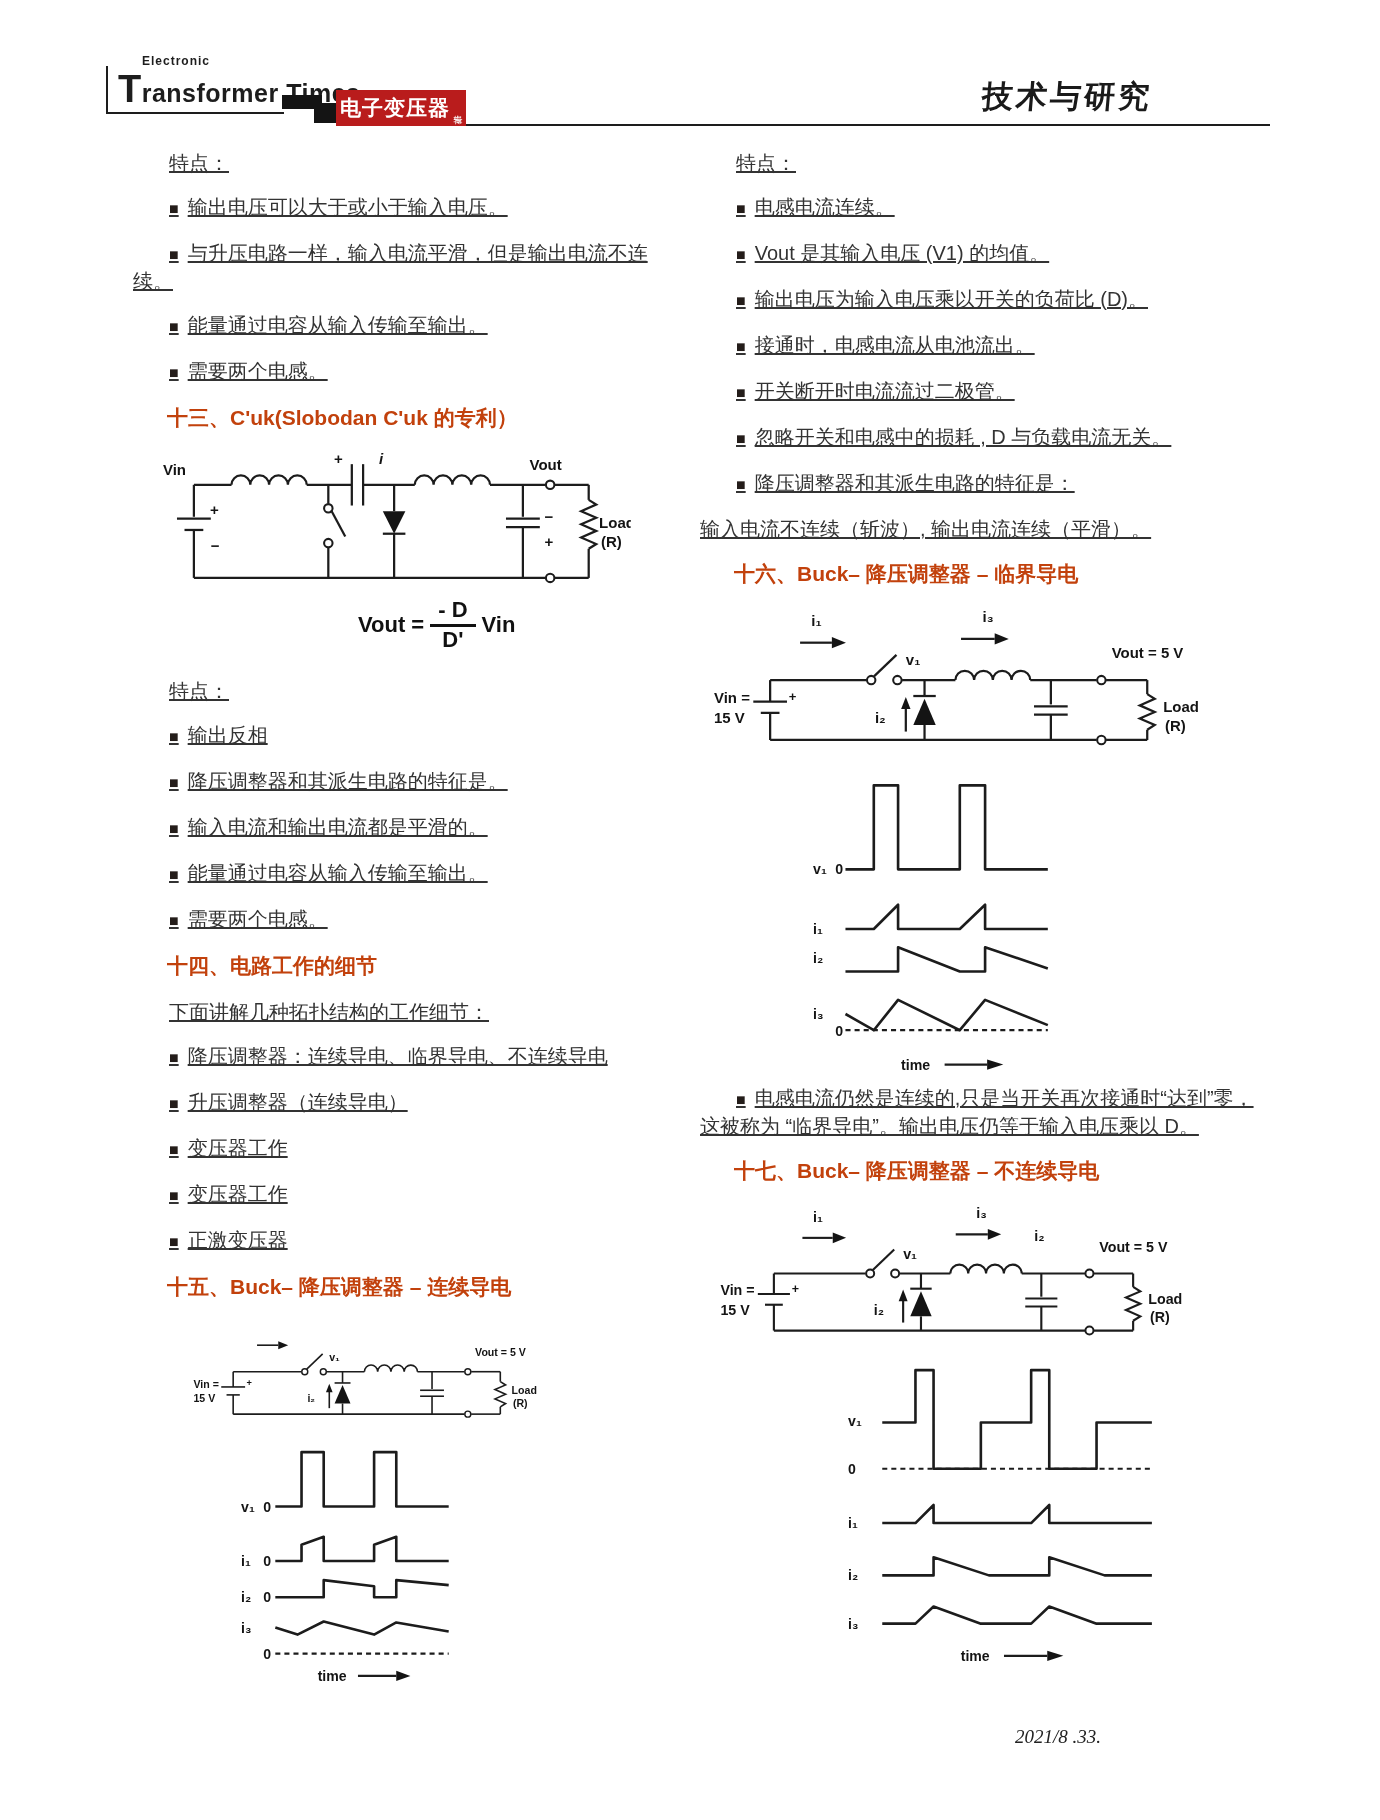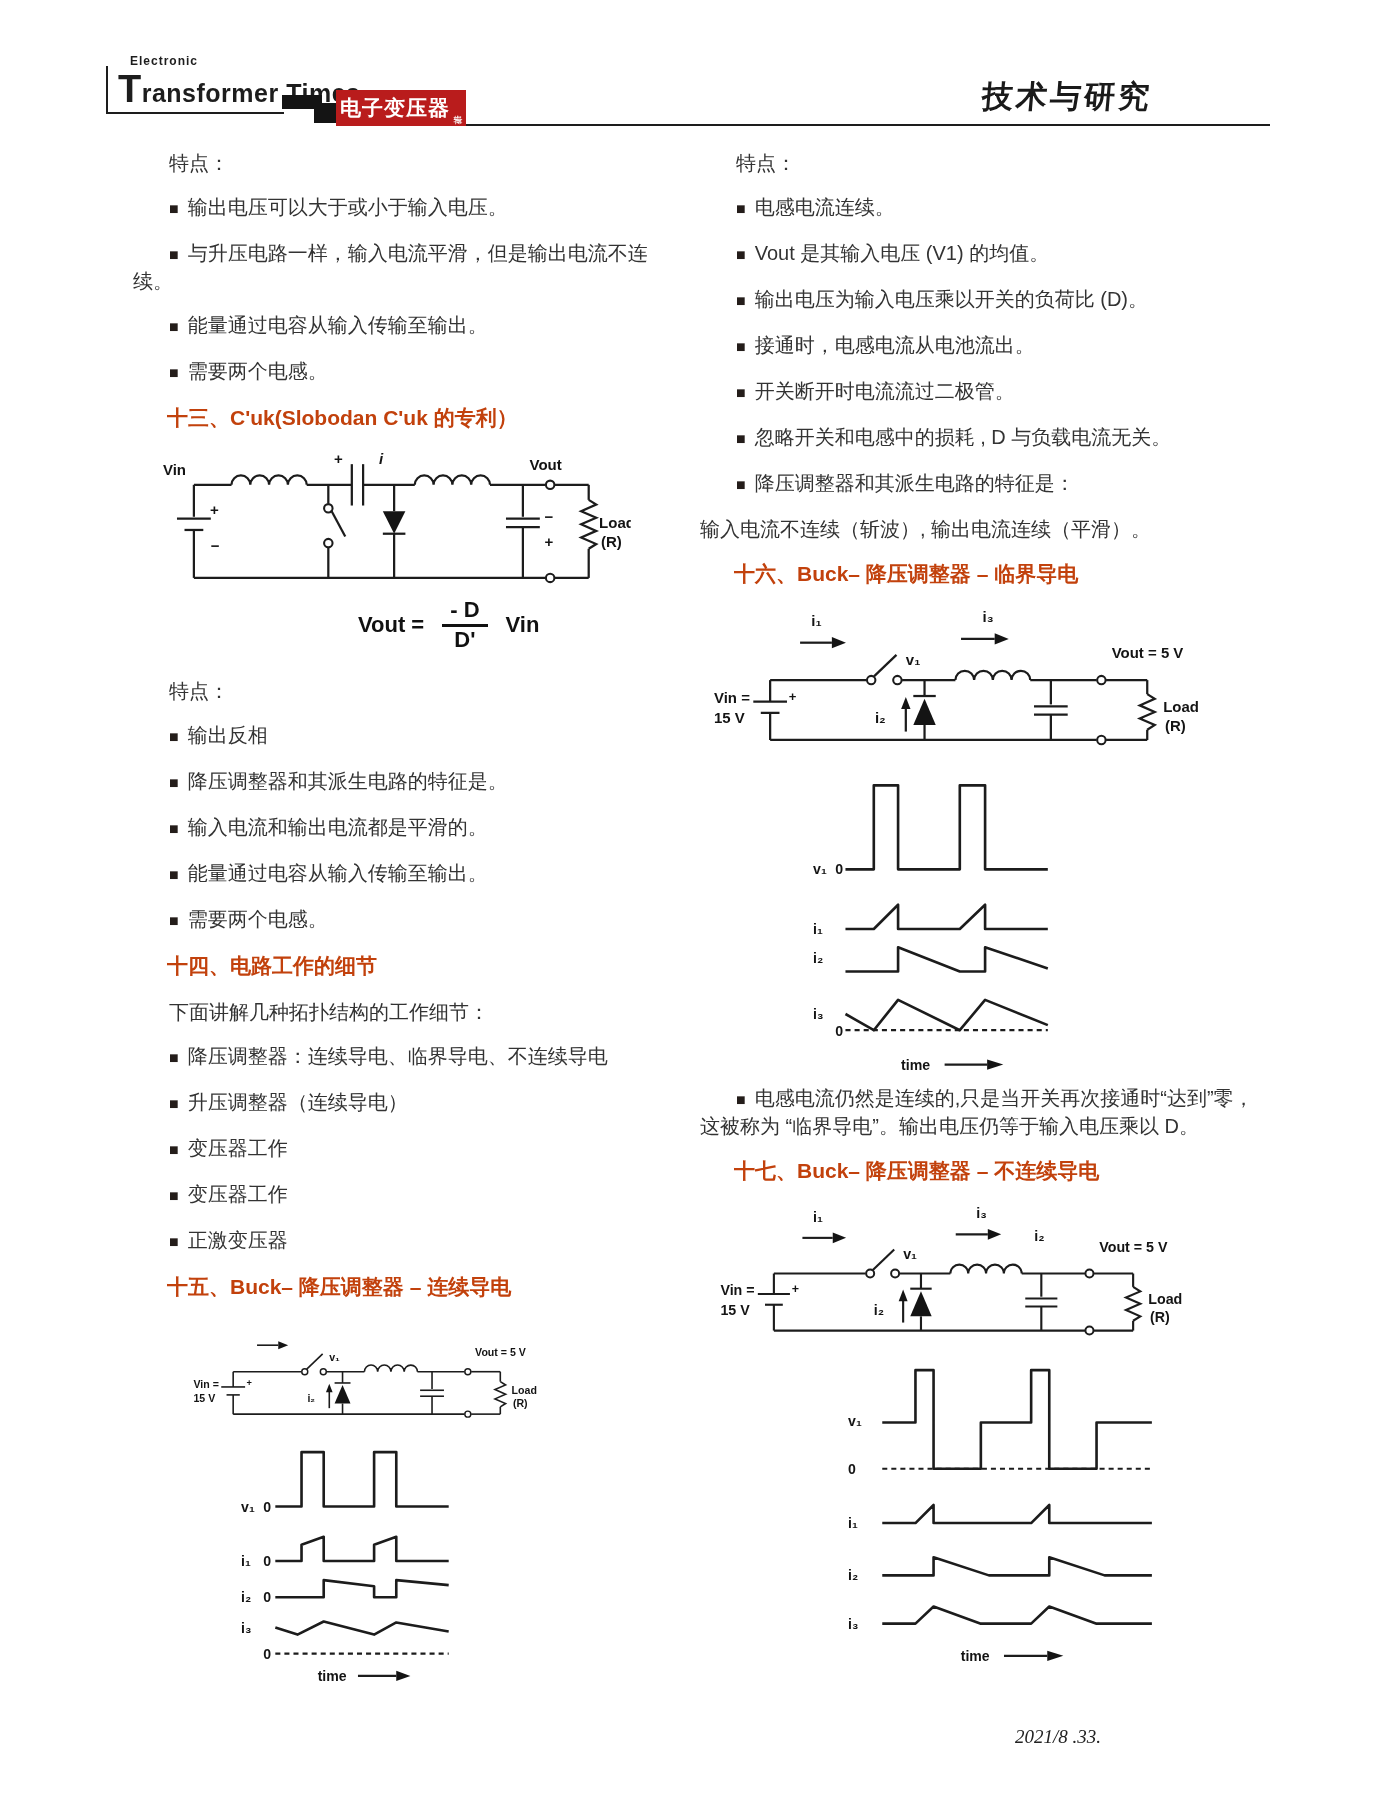--- a/index.html
+++ b/index.html
@@ -1,50 +1,50 @@
 <!DOCTYPE html>
 <html><head>
 <meta charset="utf-8">
 <style>
   html,body{margin:0;padding:0;background:#e8e8e8;}
   .page{position:relative;width:1380px;height:1820px;background:#fff;overflow:hidden;
         font-family:"Liberation Sans","DejaVu Sans",sans-serif;color:#333;}
   
   .hdr-line{position:absolute;background:#1d1d1d;}
   .brand{position:absolute;left:118px;top:54px;color:#1d1d1d;}
-  .brand-top{font-size:12px;font-weight:bold;margin-left:12px;letter-spacing:1px;}
+  .brand-top{font-size:12px;font-weight:bold;margin-left:24px;letter-spacing:1px;}
   .brand-main{font-size:25px;font-weight:bold;letter-spacing:0.5px;display:inline-block;}
   .brand-main::first-letter{font-size:38px;}
   .brand-dash{display:inline-block;width:30px;height:3px;background:#1d1d1d;margin:0 0 5px 6px;}
   .step{position:absolute;background:#141414;}
   .badge{position:absolute;left:336px;top:90px;width:130px;height:36px;background:#b91c1c;
          display:flex;align-items:center;justify-content:center;gap:3px;}
   .badge-main{color:#fff;font-size:21px;font-weight:bold;letter-spacing:1px;}
   .badge-sub{color:#fff;font-size:9px;line-height:9px;writing-mode:vertical-rl;}
   .hdr-title{position:absolute;left:982px;top:76px;font-size:31px;font-weight:bold;color:#1a1a1a;
              letter-spacing:3px;transform:skewX(-5deg);}
   
   .col{position:absolute;top:150px;}
   .col-l{left:133px;width:522px;}
   .col-r{left:700px;width:565px;}
-  p.t{font-size:20px;line-height:26px;margin:0 0 18px;text-indent:36px;}
+  p.t{font-size:20px;line-height:26px;margin:0 0 18px;text-indent:36px;text-decoration:underline;}
   h2.sec{font-size:21px;line-height:27px;font-weight:bold;margin:6px 0 20px;text-indent:34px;color:#c2410c;}
   .sq{font-size:16px;margin-right:9px;color:#241d1a;}
   
   .fig{display:block;}
   svg text{font-family:"Liberation Sans","DejaVu Sans",sans-serif;}
   .w{stroke:#1c1c1c;stroke-width:2.4;fill:none;}
   .wf{stroke:#1c1c1c;stroke-width:2.6;fill:none;stroke-linejoin:round;}
   .dash{stroke:#1c1c1c;stroke-width:2.2;fill:none;stroke-dasharray:5 4;}
   .term{fill:#fff;stroke:#1c1c1c;stroke-width:2.2;}
   .blk{fill:#141414;stroke:none;}
   .lb{font-size:16px;font-weight:bold;fill:#141414;}
   .lbs{font-size:14px;font-weight:bold;fill:#141414;}
   
-  .formula{display:flex;align-items:center;gap:18px;font-weight:bold;font-size:22px;color:#111;
+  .formula{display:flex;align-items:center;gap:6px;font-weight:bold;font-size:22px;color:#111;
            margin:6px 0 26px 225px;}
   .frac{display:inline-flex;flex-direction:column;align-items:center;line-height:1.1;}
   .frac .num{padding:0 8px 2px;border-bottom:3px solid #111;}
   .frac .den{padding-top:1px;}
   
   .pagenum{position:absolute;left:1015px;top:1726px;font-family:"Liberation Serif","DejaVu Serif",serif;
            font-size:19px;color:#222;font-style:italic;}
 </style>
 </head>
 <body>

